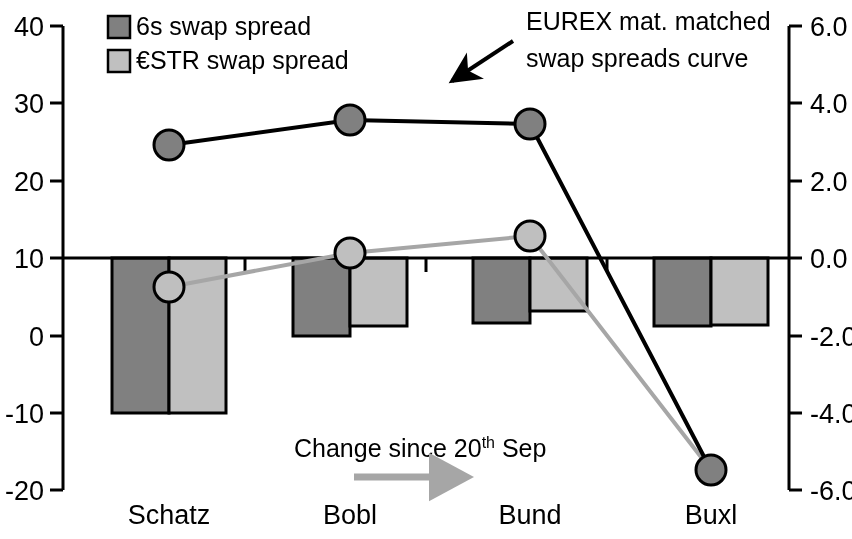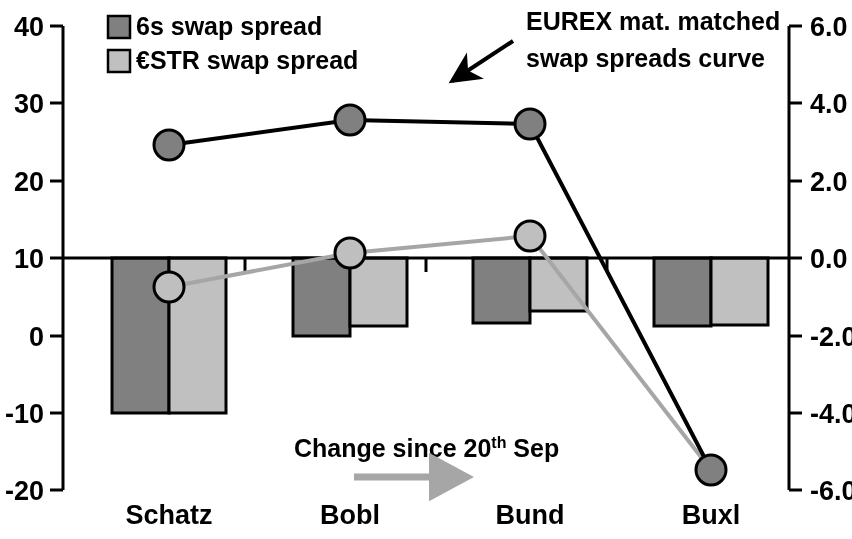--- a/index.html
+++ b/index.html
@@ -13,21 +13,20 @@
     position: relative;
     overflow: hidden;
     font-family: "Liberation Sans", sans-serif;
     color: #000000;
   }
   #chart-root {
     position: absolute;
     left: 0; top: 0;
     width: 852px;
     height: 539px;
-    font-weight: bold;
   }
   svg#chart-svg {
     position: absolute;
     left: 0; top: 0;
     width: 852px;
     height: 539px;
     display: block;
   }
   .axis-tick-label {
     font-family: "Liberation Sans", sans-serif;

